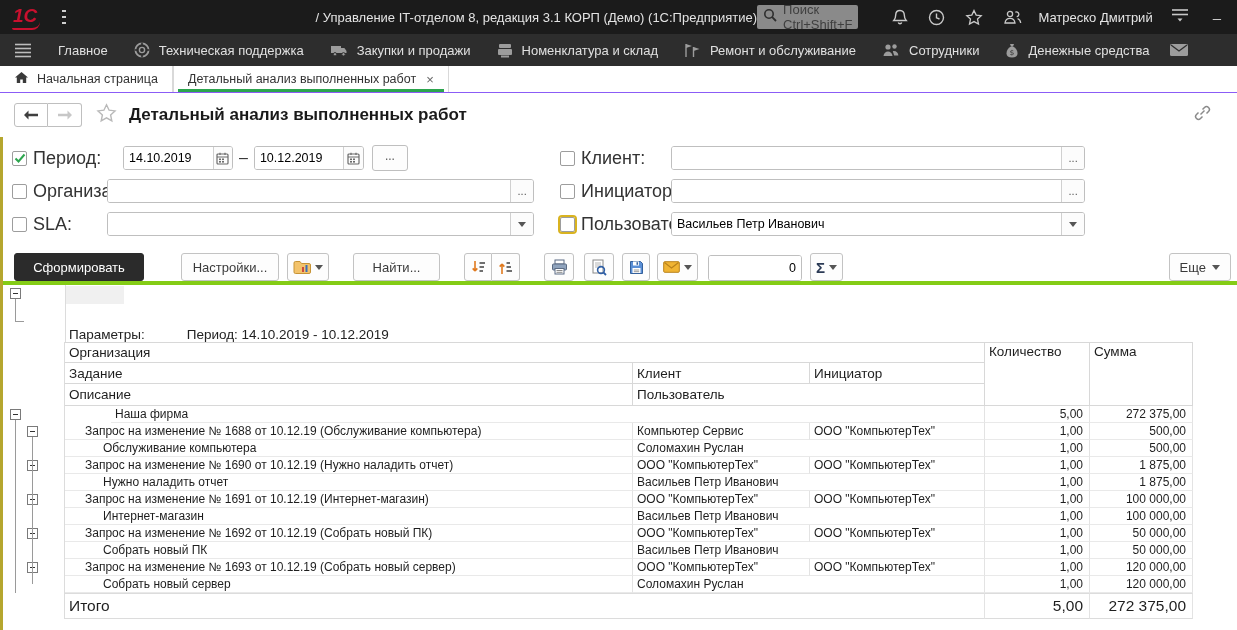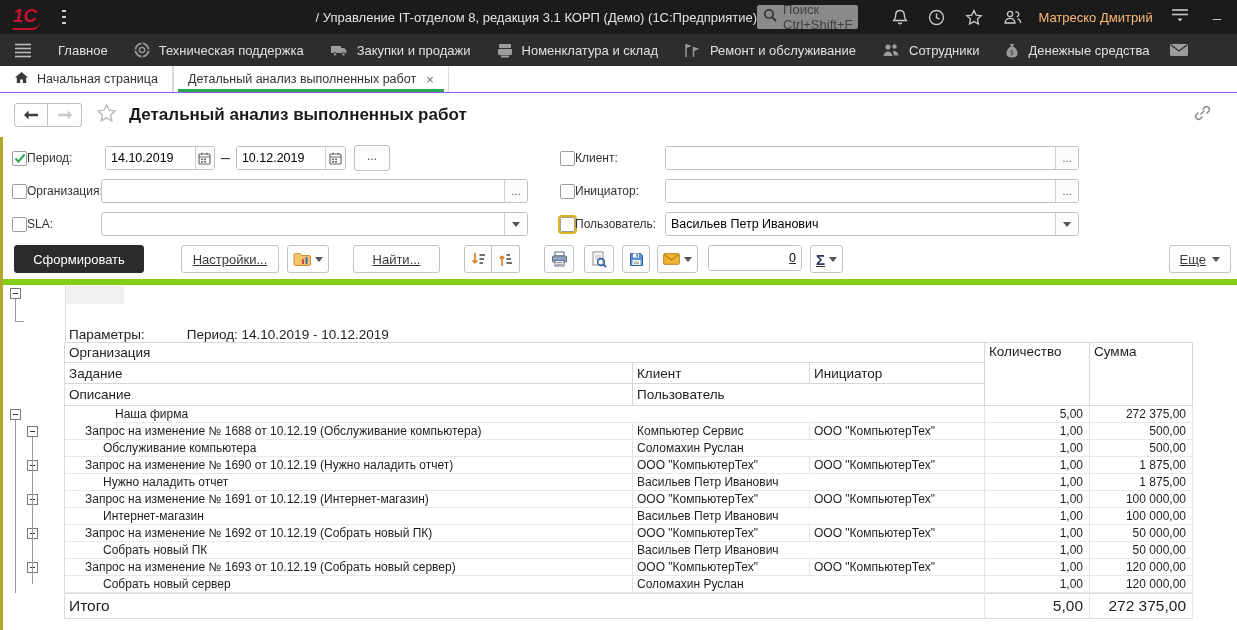--- a/index.html
+++ b/index.html
@@ -11,21 +11,21 @@
   .logo { color:#c8102e; font-weight:bold; font-style:italic; font-size:19px;
     margin-left:12px; border-bottom:2px solid #c8102e; border-radius:0 0 8px 2px; padding:0 3px 1px 1px; }
   .burger { width:20px; height:14px; margin-left:22px; display:flex; flex-direction:column; justify-content:space-between; cursor:pointer;}
   .burger i { display:block; height:2px; background:#cfcfcf; }
   .apptitle { color:#e3e3e3; font-size:13px; margin-left:250px; white-space:nowrap; }
   .searchbox { margin-left:auto; width:278px; height:24px; background:#8a8a8a; border-radius:2px;
     display:flex; align-items:center; padding:0 6px; }
   .searchbox .ph { color:#3f3f3f; font-size:13px; margin-left:6px; }
   .tb-icons { display:flex; align-items:center; gap:20px; margin-left:34px; }
   .tb-icons svg { display:block; }
-  .username { color:#fdba74; font-size:13px; margin-left:16px; white-space:nowrap; }
+  .username { color:#e5e5e5; font-size:13px; margin-left:16px; white-space:nowrap; }
   .svcmenu { margin-left:18px; } .minbtn { margin:0 16px 0 24px; }
 
   
   .menubar { height:32px; background:#2d2d2d; display:flex; align-items:center; overflow:hidden; }
   .navitem { display:flex; align-items:center; gap:9px; color:#e0e0e0; font-size:13px;
     margin-left:26px; white-space:nowrap; cursor:pointer; }
   .navitem:first-child { margin-left:14px; }
   .navicon svg { display:block; }
 
   
@@ -49,36 +49,36 @@
 
   
   .filters { position:relative; padding-top:8px; height:108px; }
   .leftline { position:absolute; left:0; top:0; width:3px; height:522px; background:#b5a62e; z-index:5; }
   .frow { display:flex; align-items:center; height:26px; margin-bottom:7px; }
   .fcol-l { width:548px; display:flex; align-items:center; }
   .fcol-r { display:flex; align-items:center; }
   .chk { width:15px; height:15px; border:1px solid #9d9d9d; border-radius:2px; background:#fff;
     margin-left:12px; flex:none; display:flex; align-items:center; justify-content:center; cursor:pointer; }
   .chk.gold { outline:2px solid #d9b320; }
-  .flabel { font-size:12px; }
+  .flabel { font-size:18px; margin-left:6px; }
   .fctrl { display:flex; align-items:center; margin-left:auto; }
-  .fcol-l .fctrl { margin-left:4px; }
+  .fcol-l .fctrl { margin-left:16px; }
   .field { height:24px; border:1px solid #bfbfbf; border-radius:3px; background:#fff;
     display:flex; align-items:stretch; overflow:hidden; }
   .field input { border:none; outline:none; font:12.5px "Liberation Sans",sans-serif; padding:0 5px; width:100%; }
   .fbtn { width:24px; border:none; border-left:1px solid #d0d0d0; background:#fcfcfc;
     display:flex; align-items:center; justify-content:center; cursor:pointer; color:#555; font-size:11px; }
   .dots-sep { width:36px; height:26px; margin-left:8px; border:1px solid #bfbfbf; border-radius:3px;
     background:#fdfdfd; color:#555; text-align:center; line-height:20px; cursor:pointer; font-size:12px; }
   .dash { margin:0 6px; color:#333; }
   .caret { width:0; height:0; border-left:4px solid transparent; border-right:4px solid transparent;
     border-top:5px solid #555; }
 
   
-  .toolbar { height:40px; display:flex; align-items:flex-start; border-bottom:6px solid #84cc16;text-decoration:underline; }
+  .toolbar { height:40px; display:flex; align-items:flex-end; border-bottom:4px solid #84cc16; }
   .btn { height:28px; border:1px solid #c3c3c3; border-radius:3px; background:#fdfdfd;
     font-size:13px; color:#3a3a3a; display:flex; align-items:center; justify-content:center;
     cursor:pointer; padding:0 10px; white-space:nowrap; }
   .btn.primary { background:#2b2b2b; color:#fff; border-color:#2b2b2b; width:130px; margin-left:14px; }
   .iconbtn { padding:0 5px; gap:4px; }
   .sortgrp { display:flex; margin-left:24px; }
   .sortgrp .btn { width:28px; padding:0; }
   .sortgrp .btn:first-child { border-radius:3px 0 0 3px; }
   .sortgrp .btn:last-child { border-radius:0 3px 3px 0; border-left:none; }
   .countfield { width:94px; height:26px; margin-left:10px; }

